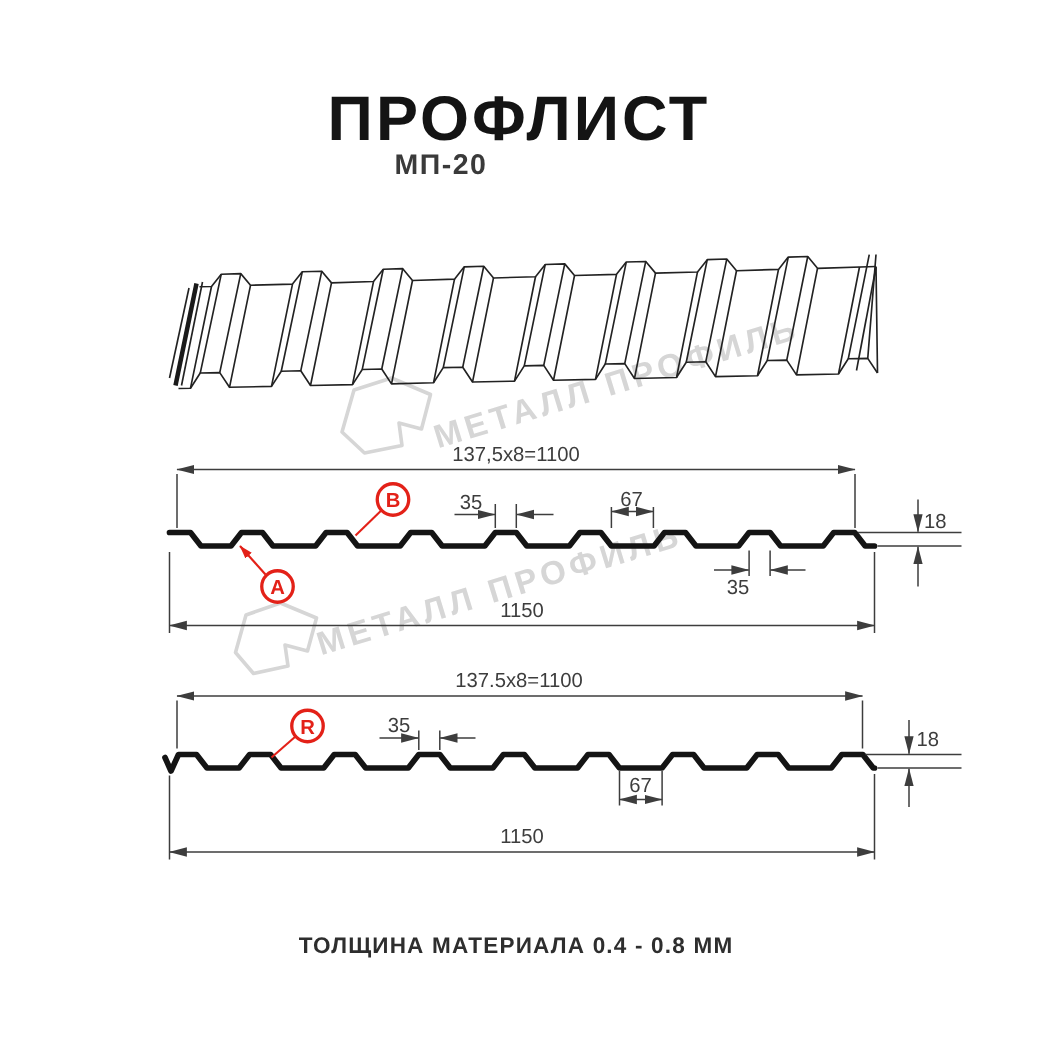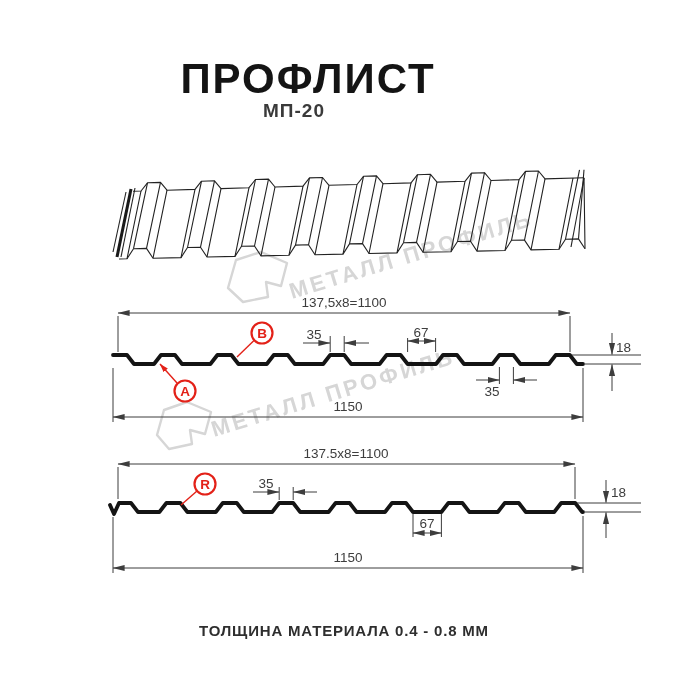--- a/index.html
+++ b/index.html
@@ -1,19 +1,19 @@
 <!DOCTYPE html>
 <html><head>
 <meta charset="utf-8">
 <style>
   html,body{margin:0;padding:0;background:#ffffff;}
   #page{position:relative;width:700px;height:700px;background:#fff;overflow:hidden;
         font-family:"Liberation Sans", sans-serif;}
   .title{position:absolute;left:0;top:55px;width:616px;text-align:center;
-         font-size:42px;font-weight:800;letter-spacing:2px;color:#141414;}
+         font-size:42px;font-weight:800;letter-spacing:2px;color:#141414;padding-left:38px;}
   .subtitle{position:absolute;left:0;top:100px;width:588px;text-align:center;
          font-size:19px;font-weight:700;letter-spacing:1px;color:#3a3a3a;}
   .footer{position:absolute;left:0;top:622px;width:688px;text-align:center;
          font-size:15px;font-weight:600;letter-spacing:0.8px;color:#2e2e2e;}
   svg{position:absolute;left:0;top:0;}
   .wm-text{font-size:22px;font-weight:700;letter-spacing:3px;fill:var(--wm,#d6d6d6);}
   .wm-shape{fill:none;stroke:var(--wm,#d6d6d6);stroke-width:2.4;stroke-linejoin:round;}
   .sheet3d{fill:none;stroke:#222;stroke-width:1.1;stroke-linejoin:round;}
   .sheet3d-heavy{fill:none;stroke:#1a1a1a;stroke-width:3;}
   .profile{fill:none;stroke:var(--line,#141414);stroke-width:3.8;

